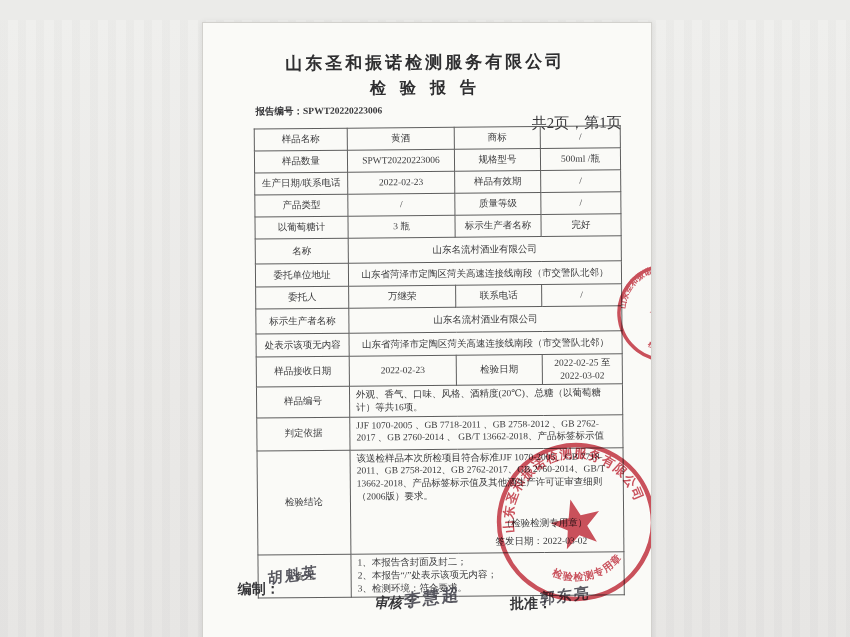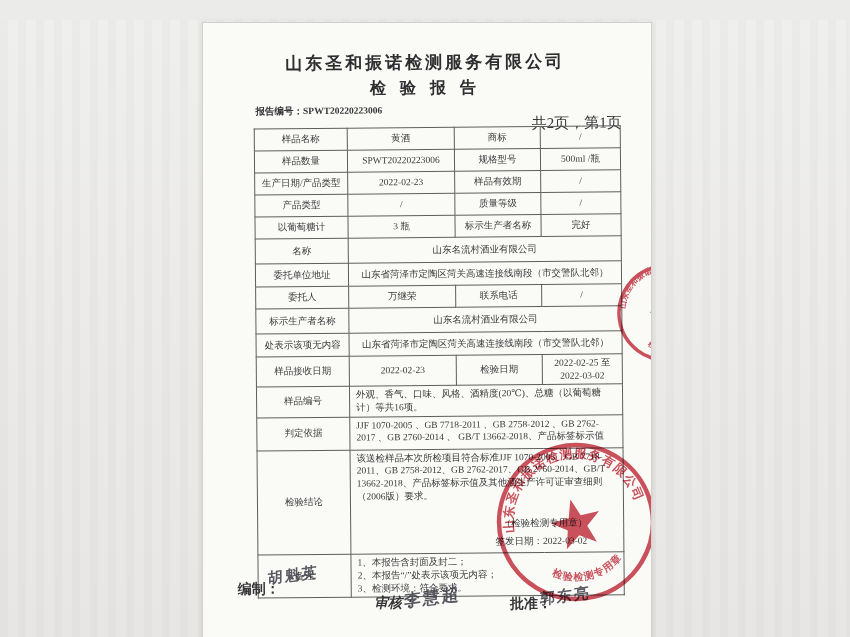--- a/index.html
+++ b/index.html
@@ -83,21 +83,21 @@
               </td>
               <td>
                 <div class="ct">规格型号</div>
               </td>
               <td>
                 <div class="ct">500ml /瓶</div>
               </td>
             </tr>
             <tr style="height: 22px;">
               <td>
-                <div class="ct">生产日期/产品类型</div>
+                <div class="ct">生产日期/联系电话</div>
               </td>
               <td>
                 <div class="ct">2022-02-23</div>
               </td>
               <td>
                 <div class="ct">样品有效期</div>
               </td>
               <td>
                 <div class="ct">/</div>
               </td>

